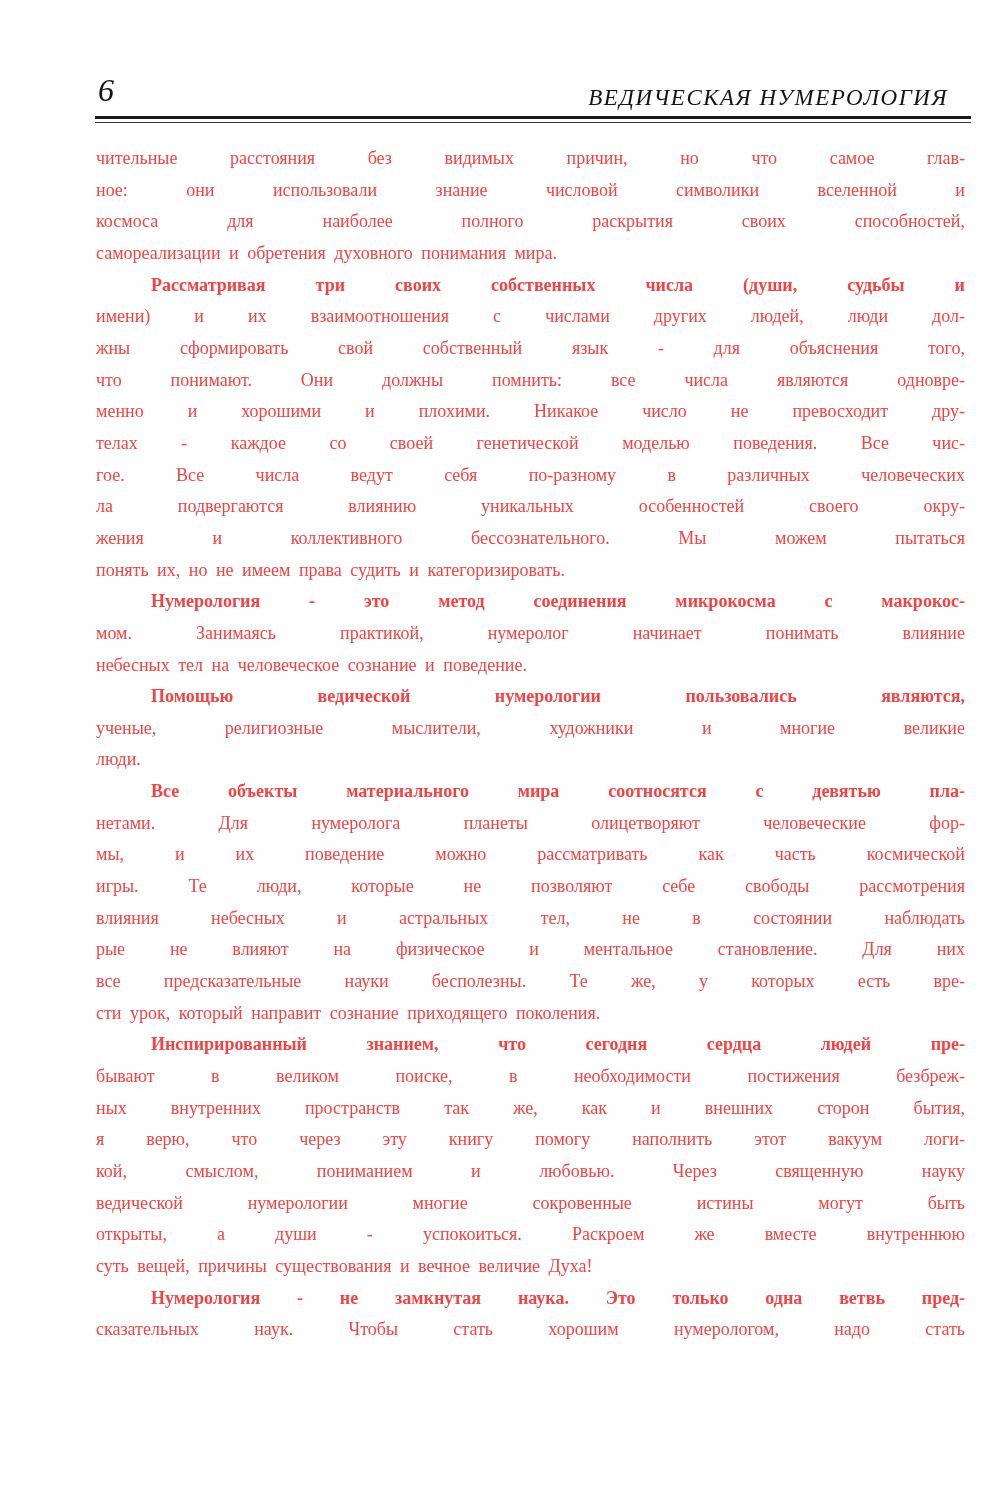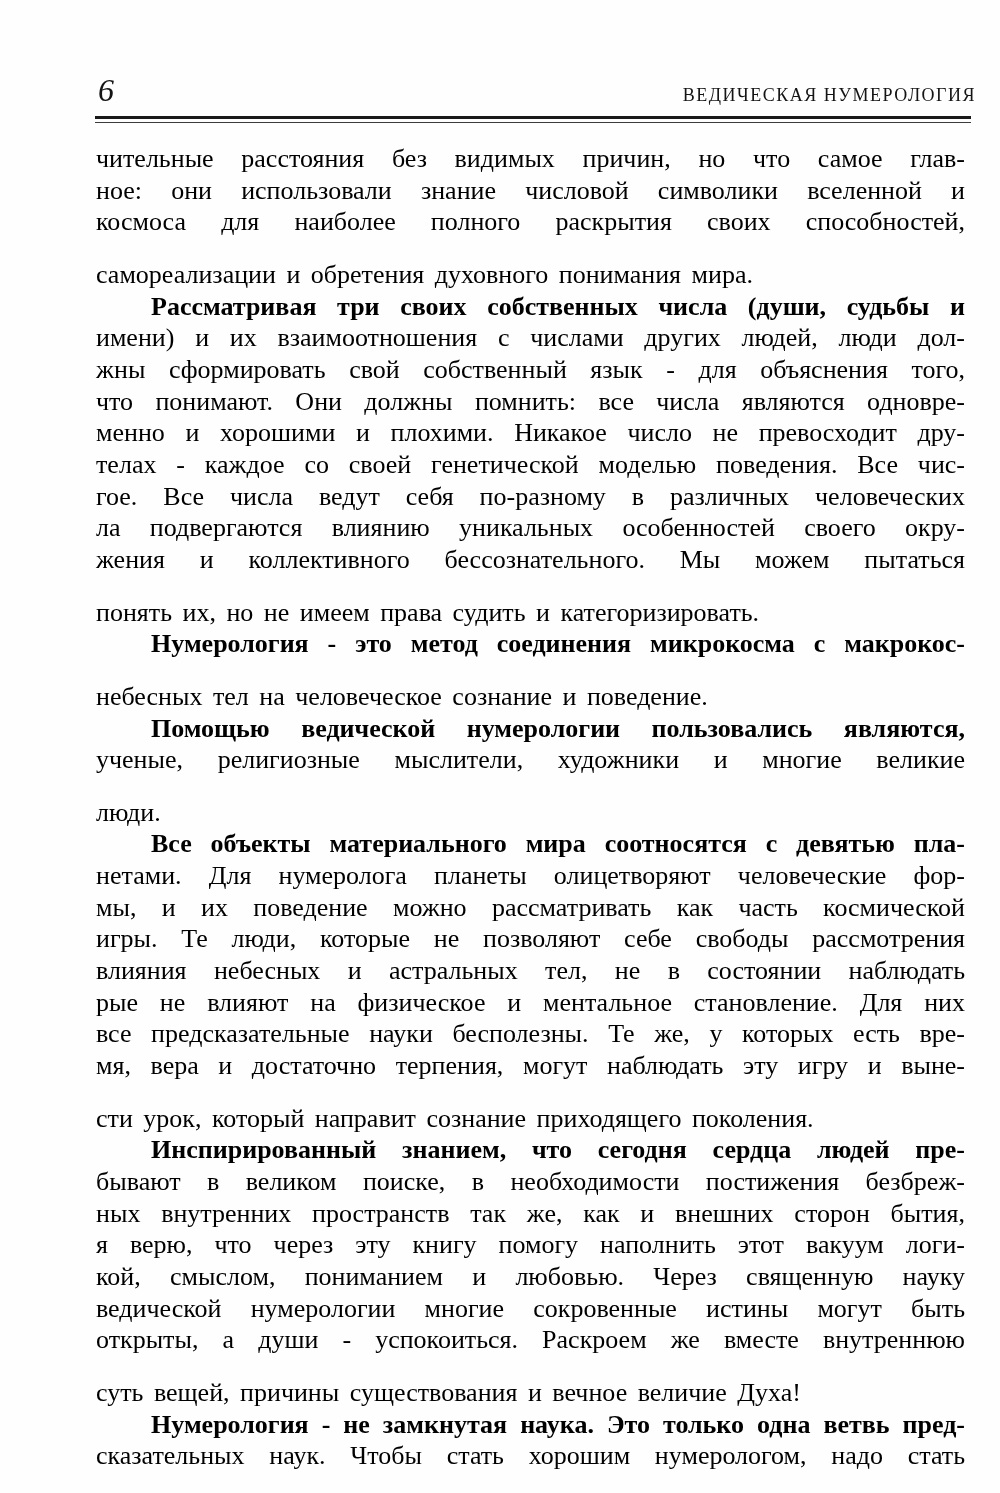--- a/index.html
+++ b/index.html
@@ -19,57 +19,57 @@
     position: absolute;
     left: 98px;
     top: 74px;
     font-size: 32px;
     font-style: italic;
     color: #141414;
     line-height: 1;
   }
   .runtitle {
     position: absolute;
-    right: 24px;
+    right: 52px;
     top: 85px;
-    font-size: 18px;
+    font-size: 23px;
+    font-style: italic;
     letter-spacing: 1.5px;
     color: #141414;
     white-space: nowrap;
   }
   .rule {
     position: absolute;
     left: 95px;
     top: 116px;
     width: 876px;
     height: 3px;
     border-top: 3px solid #191919;
     border-bottom: 1px solid #3c3c3c;
   }
   .bodytext {
     position: absolute;
     left: 96px;
     top: 143px;
     width: 869px;
-    font-size: 26px;
+    font-size: 18px;
     line-height: 31.65px;
-    color: #000000;
+    color: #ef4444;
   }
   .line {
     text-align: justify;
     text-align-last: justify;
   }
   .line.indent {
     padding-left: 55px;
     font-weight: bold;
   }
   .line.end {
     text-align-last: left;
     word-spacing: 4px;
-    margin-top: 21px;
   }
 </style>
 </head>
 <body>
 
 <div class="page">
   <div>
     <div class="pagenum">6</div>
     <div class="runtitle">ВЕДИЧЕСКАЯ НУМЕРОЛОГИЯ</div>
   </div>
@@ -83,32 +83,32 @@
       <div class="line">имени) и их взаимоотношения с числами других людей, люди дол-</div>
       <div class="line">жны сформировать свой собственный язык - для объяснения того,</div>
       <div class="line">что понимают. Они должны помнить: все числа являются одновре-</div>
       <div class="line">менно и хорошими и плохими. Никакое число не превосходит дру-</div>
       <div class="line">телах - каждое со своей генетической моделью поведения. Все чис-</div>
       <div class="line">гое. Все числа ведут себя по-разному в различных человеческих</div>
       <div class="line">ла подвергаются влиянию уникальных особенностей своего окру-</div>
       <div class="line">жения и коллективного бессознательного. Мы можем пытаться</div>
       <div class="line end">понять их, но не имеем права судить и категоризировать.</div>
       <div class="line indent">Нумерология - это метод соединения микрокосма с макрокос-</div>
+      <div class="line">мом. Занимаясь практикой, нумеролог начинает понимать влияние</div>
       <div class="line end">небесных тел на человеческое сознание и поведение.</div>
       <div class="line indent">Помощью ведической нумерологии пользовались являются,</div>
       <div class="line">ученые, религиозные мыслители, художники и многие великие</div>
       <div class="line end">люди.</div>
       <div class="line indent">Все объекты материального мира соотносятся с девятью пла-</div>
       <div class="line">нетами. Для нумеролога планеты олицетворяют человеческие фор-</div>
       <div class="line">мы, и их поведение можно рассматривать как часть космической</div>
       <div class="line">игры. Те люди, которые не позволяют себе свободы рассмотрения</div>
       <div class="line">влияния небесных и астральных тел, не в состоянии наблюдать</div>
       <div class="line">рые не влияют на физическое и ментальное становление. Для них</div>
       <div class="line">все предсказательные науки бесполезны. Те же, у которых есть вре-</div>
-      <div class="line">мя, вера и достаточно терпения, могут наблюдать эту игру и выне-</div>
       <div class="line end">сти урок, который направит сознание приходящего поколения.</div>
       <div class="line indent">Инспирированный знанием, что сегодня сердца людей пре-</div>
       <div class="line">бывают в великом поиске, в необходимости постижения безбреж-</div>
       <div class="line">ных внутренних пространств так же, как и внешних сторон бытия,</div>
       <div class="line">я верю, что через эту книгу помогу наполнить этот вакуум логи-</div>
       <div class="line">кой, смыслом, пониманием и любовью. Через священную науку</div>
       <div class="line">ведической нумерологии многие сокровенные истины могут быть</div>
       <div class="line">открыты, а души - успокоиться. Раскроем же вместе внутреннюю</div>
       <div class="line end">суть вещей, причины существования и вечное величие Духа!</div>
       <div class="line indent">Нумерология - не замкнутая наука. Это только одна ветвь пред-</div>

